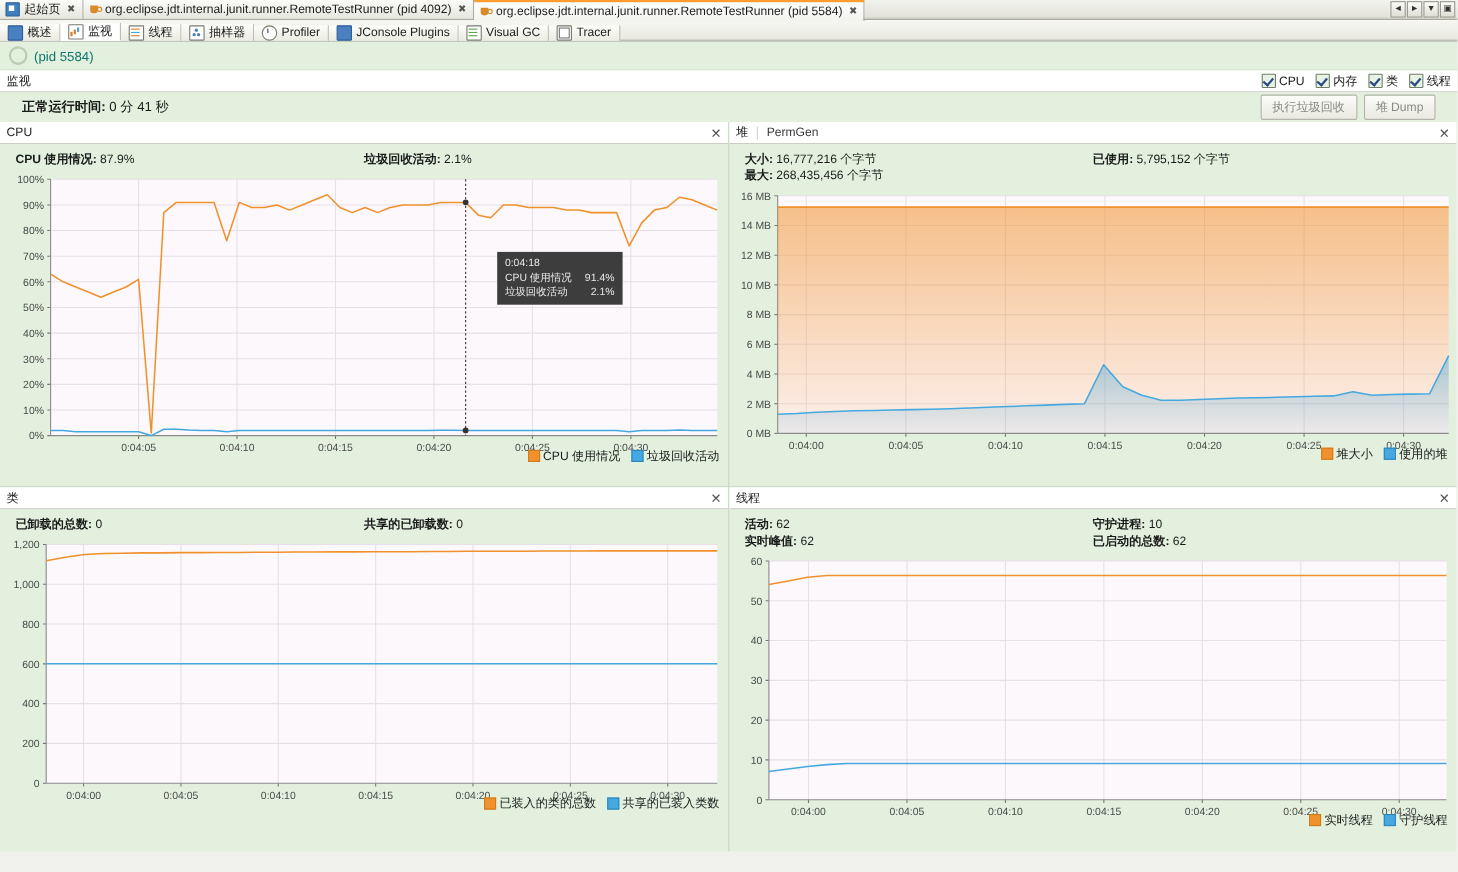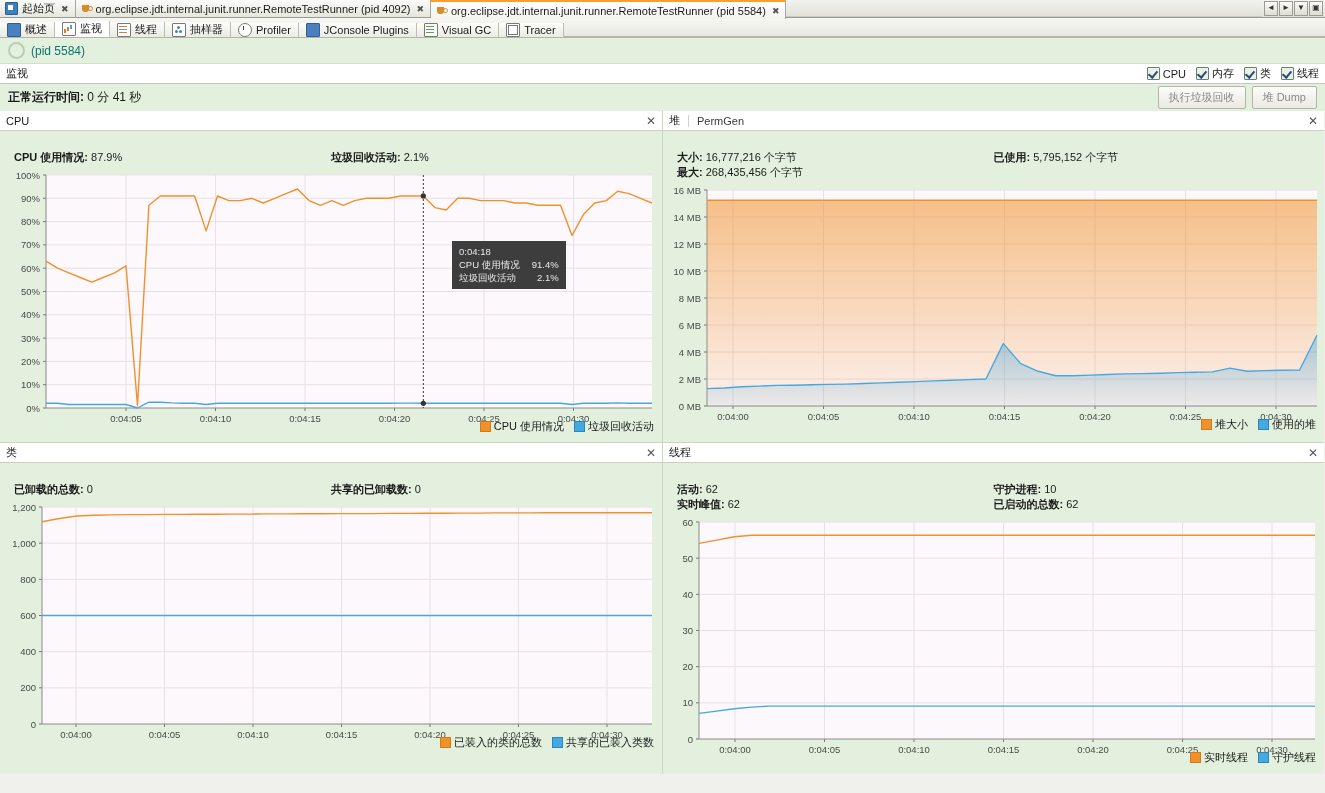--- a/index.html
+++ b/index.html
@@ -101,21 +101,21 @@
     position:relative;border-radius:1px;
   }
   .chkbox::after{
     content:"";position:absolute;left:2px;top:1px;width:4px;height:7px;
     border:solid #2b4b82;border-width:0 2px 2px 0;transform:rotate(40deg);
   }
   .chkrow{display:flex;align-items:center;gap:10px;}
   
   .uprow{
     height:27px;background:#e2f0dd;display:flex;align-items:center;
-    justify-content:space-between;padding:0 8px;
+    justify-content:space-between;padding:0 20px;
   }
   .uprow b{font-weight:bold;}
   .btns{display:flex;gap:6px;}
   .gbtn{
     border:1px solid #b4b4ab;background:linear-gradient(#fcfcf9,#eaeae2);
     color:#8b8b85;font-size:11px;padding:3px 10px;border-radius:2px;
   }
   
   .grid{display:flex;flex-wrap:wrap;}
   .panel{width:662px;height:331px;box-sizing:border-box;position:relative;background:#e2f0dd;}
@@ -123,21 +123,21 @@
   .panel.bottom{height:332px;border-top:1px solid #c6d8c0;}
   .ptitle{
     height:19px;background:#ffffff;border-bottom:1px solid #cdcdc6;
     display:flex;align-items:center;font-size:11px;padding:0 6px;
     justify-content:space-between;
   }
   .ptitle .lbl{display:flex;align-items:center;gap:0;}
   .ptitle .lbl .seg{padding-right:8px;}
   .ptitle .lbl .seg2{padding-left:8px;border-left:1px solid #d2d2cb;color:#3b3b3b;}
   .pclose{color:#555;font-size:12px;line-height:12px;}
-  .stats{padding:7px 0 4px 0;margin-top:12px;}
+  .stats{padding:7px 0 4px 0;}
   .srow{display:flex;font-size:11px;line-height:15px;}
   .scell{width:50%;padding-left:14px;box-sizing:border-box;}
   .scell b{font-weight:bold;}
   .scell.right{padding-left:0;}
   
   .chartwrap{position:relative;}
   .legend{
     position:absolute;right:8px;bottom:3px;display:flex;gap:10px;font-size:11px;
     align-items:center;
   }

